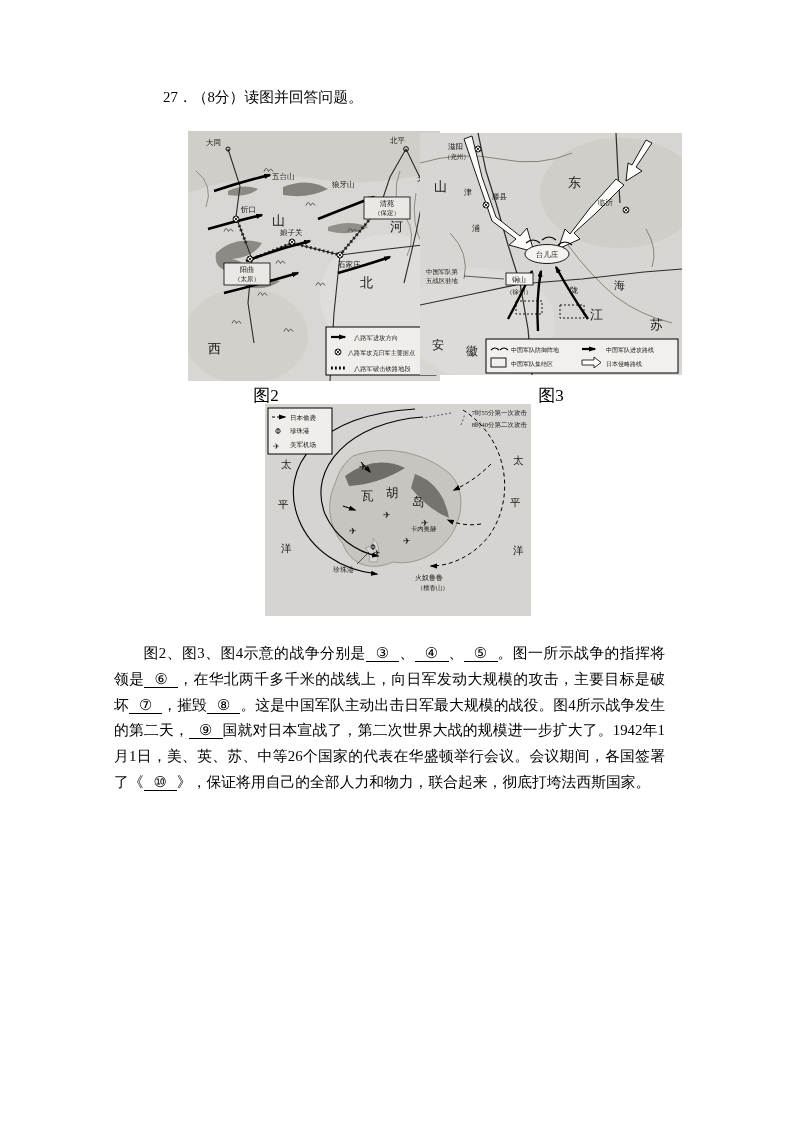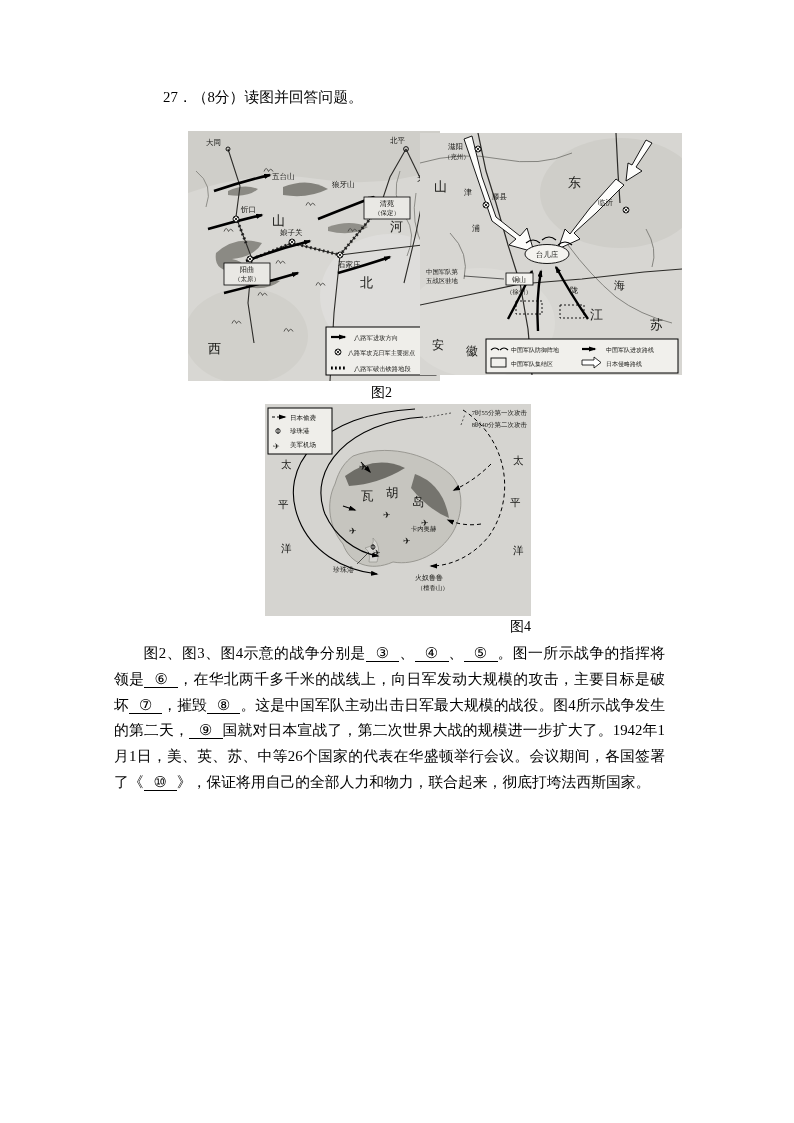--- a/index.html
+++ b/index.html
@@ -3,21 +3,21 @@
 <meta charset="utf-8">
 <style>
   html,body{margin:0;padding:0;background:#ffffff;}
   .page{
     position:relative;width:794px;height:1123px;background:#ffffff;
     font-family:"Liberation Serif","DejaVu Serif",serif;color:#000;overflow:hidden;
   }
   .qline{position:absolute;left:123px;top:88px;font-size:14.8px;white-space:nowrap;margin-left:40px;}
   .map{position:absolute;}
   .map svg{display:block;font-family:"Liberation Serif","DejaVu Serif",serif;}
-  .caption{position:absolute;font-size:14px;text-align:right;}
+  .caption{position:absolute;font-size:17px;text-align:center;}
   .para{
     position:absolute;left:114px;top:641px;width:551px;margin:0;
     font-size:14.8px;line-height:25.8px;text-align:justify;text-indent:2em;
   }
   .blank{border-bottom:1px solid #000;padding:0 10px;}
   svg text{fill:#181815;}
 </style>
 </head>
 <body>
 
@@ -319,17 +319,17 @@
           <path d="M13,24 L13,30" stroke="#000" stroke-width="0.8"></path>
         </g>
         <text x="25" y="29" font-size="6.5">珍珠港</text>
         <text x="8" y="45" font-size="8">✈</text>
         <text x="25" y="43" font-size="6.5">美军机场</text>
       </g>
     </svg>
   </div>
 
   <div class="caption" style="left:140px;top:384px;width:252px;">图2</div>
-  <div class="caption" style="left:265px;top:618px;width:266px;">图4</div>
+  <div class="caption" style="left:420px;top:384px;width:262px;">图3</div>
 
   <p class="para"><span>图2、图3、图4示意的战争分别是</span><span class="blank">③</span><span>、</span><span class="blank">④</span><span>、</span><span class="blank">⑤</span><span>。图一所示战争的指挥将领是</span><span class="blank">⑥</span><span>，在华北两千多千米的战线上，向日军发动大规模的攻击，主要目标是破坏</span><span class="blank">⑦</span><span>，摧毁</span><span class="blank">⑧</span><span>。这是中国军队主动出击日军最大规模的战役。图4所示战争发生的第二天，</span><span class="blank">⑨</span><span>国就对日本宣战了，第二次世界大战的规模进一步扩大了。1942年1月1日，美、英、苏、中等26个国家的代表在华盛顿举行会议。会议期间，各国签署了《</span><span class="blank">⑩</span><span>》，保证将用自己的全部人力和物力，联合起来，彻底打垮法西斯国家。</span></p>
 
 </div>
 
 </body></html>

